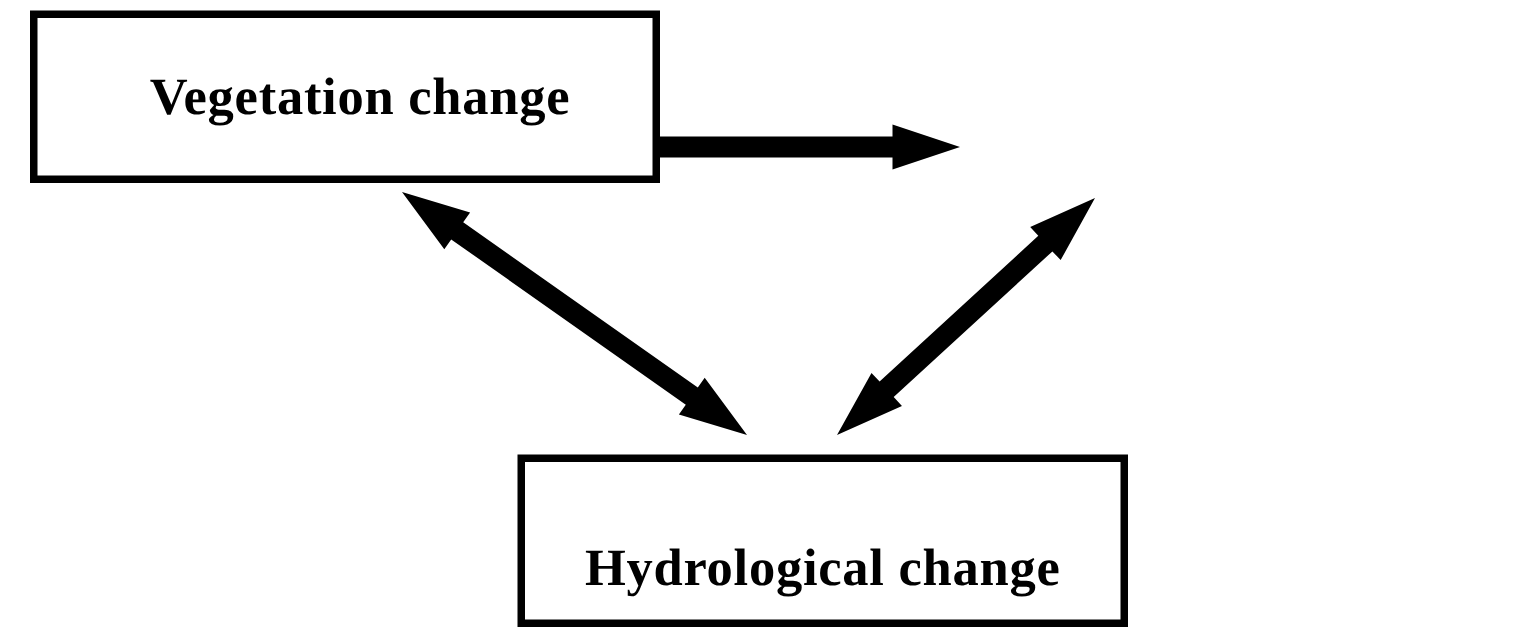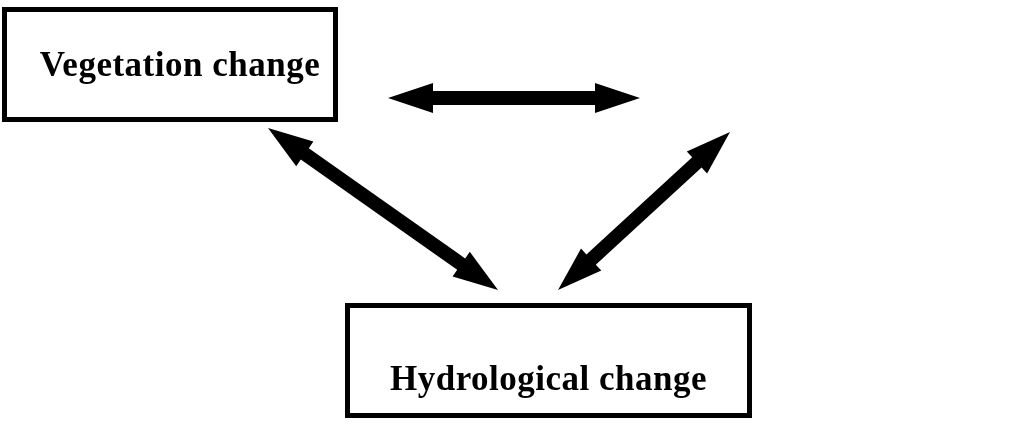--- a/index.html
+++ b/index.html
@@ -34,23 +34,23 @@
     display: flex;
     align-items: center;
     justify-content: center;
     color: #000000;
     font-weight: bold;
     font-size: 35px;
     letter-spacing: 0.5px;
     white-space: nowrap;
   }
   .node-vegetation {
-    left: 2px;
+    left: 20px;
     top: 7px;
-    width: 336px;
+    width: 420px;
     height: 115px;
     padding-left: 20px;
   }
   .node-climate {
     left: 641px;
     top: 6px;
     width: 377px;
     height: 116px;
   }
   .node-hydrological {

